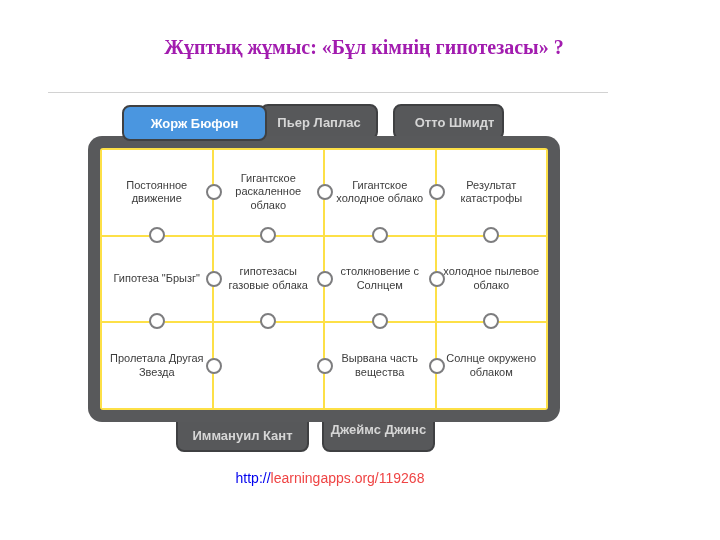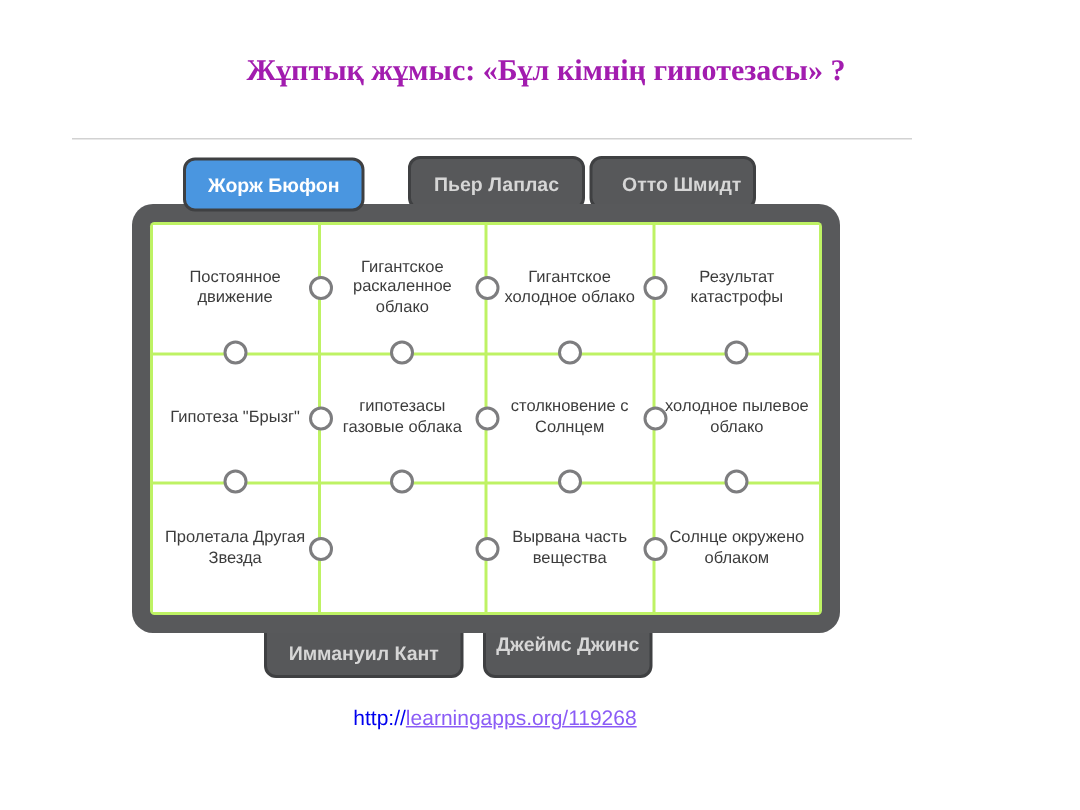--- a/index.html
+++ b/index.html
@@ -23,33 +23,33 @@
     border-radius:8px;
     display:flex;align-items:center;justify-content:center;
     font-weight:bold;font-size:13px;
     background:#57585a;color:#d6d6d6;
     border:2px solid #3f4042;
     z-index:0;cursor:pointer;
   }
   .tab.active{
     background:#4a96e0;color:#ffffff;z-index:2;
   }
-  #tab-top-0{left:122px;top:105px;width:121px;height:36px;text-align:right;}
-  #tab-top-1{left:272px;top:104px;width:118px;height:36px;}
+  #tab-top-0{left:122px;top:105px;width:145px;height:36px;text-align:right;}
+  #tab-top-1{left:260px;top:104px;width:118px;height:36px;}
   #tab-top-2{left:393px;top:104px;width:111px;height:36px;padding-left:12px;}
   #tab-bot-0{left:176px;top:410px;width:133px;height:42px;align-items:flex-end;padding-bottom:7px;}
   #tab-bot-1{left:322px;top:410px;width:113px;height:42px;align-items:flex-end;padding-bottom:13px;}
   
   .board{
     position:absolute;left:88px;top:136px;width:472px;height:286px;
     box-sizing:border-box;background:#58595b;border-radius:14px;
     padding:12px;z-index:1;
   }
   .grid{
-    width:448px;height:262px;background:#bef264;border-radius:3px;
+    width:448px;height:262px;background:#fde047;border-radius:3px;
     display:grid;grid-template-columns:repeat(4,1fr);
     grid-template-rows:repeat(3,1fr);gap:2px;padding:2px;box-sizing:border-box;
   }
   .piece{
     position:relative;background:#ffffff;
     display:flex;align-items:center;justify-content:center;text-align:center;
     font-size:11px;line-height:1.25;color:#3c3c3c;padding:3px 5px;
     cursor:grab;
   }
   .knob{
@@ -58,21 +58,21 @@
     pointer-events:none;
   }
   .knob.r{right:-10px;top:50%;transform:translateY(-50%);}
   .knob.t{top:-10px;left:50%;transform:translateX(-50%);}
   
   .app-link{
     position:absolute;top:470px;left:0;width:660px;text-align:center;
     font-size:14px;text-decoration:none;
   }
   .app-link .proto{color:#0000ee;}
-  .app-link .addr{color:#8b5cf6;text-decoration:underline;}
+  .app-link .addr{color:#ef4444;}
 </style>
 </head>
 <body>
 
 <div class="slide-title">Жұптық жұмыс: «Бұл кімнің гипотезасы» ?</div>
 <div class="separator"></div>
 
 <div class="tab active" id="tab-top-0">Жорж Бюфон</div>
 <div class="tab" id="tab-top-1">Пьер Лаплас</div>
 <div class="tab" id="tab-top-2">Отто Шмидт</div>

